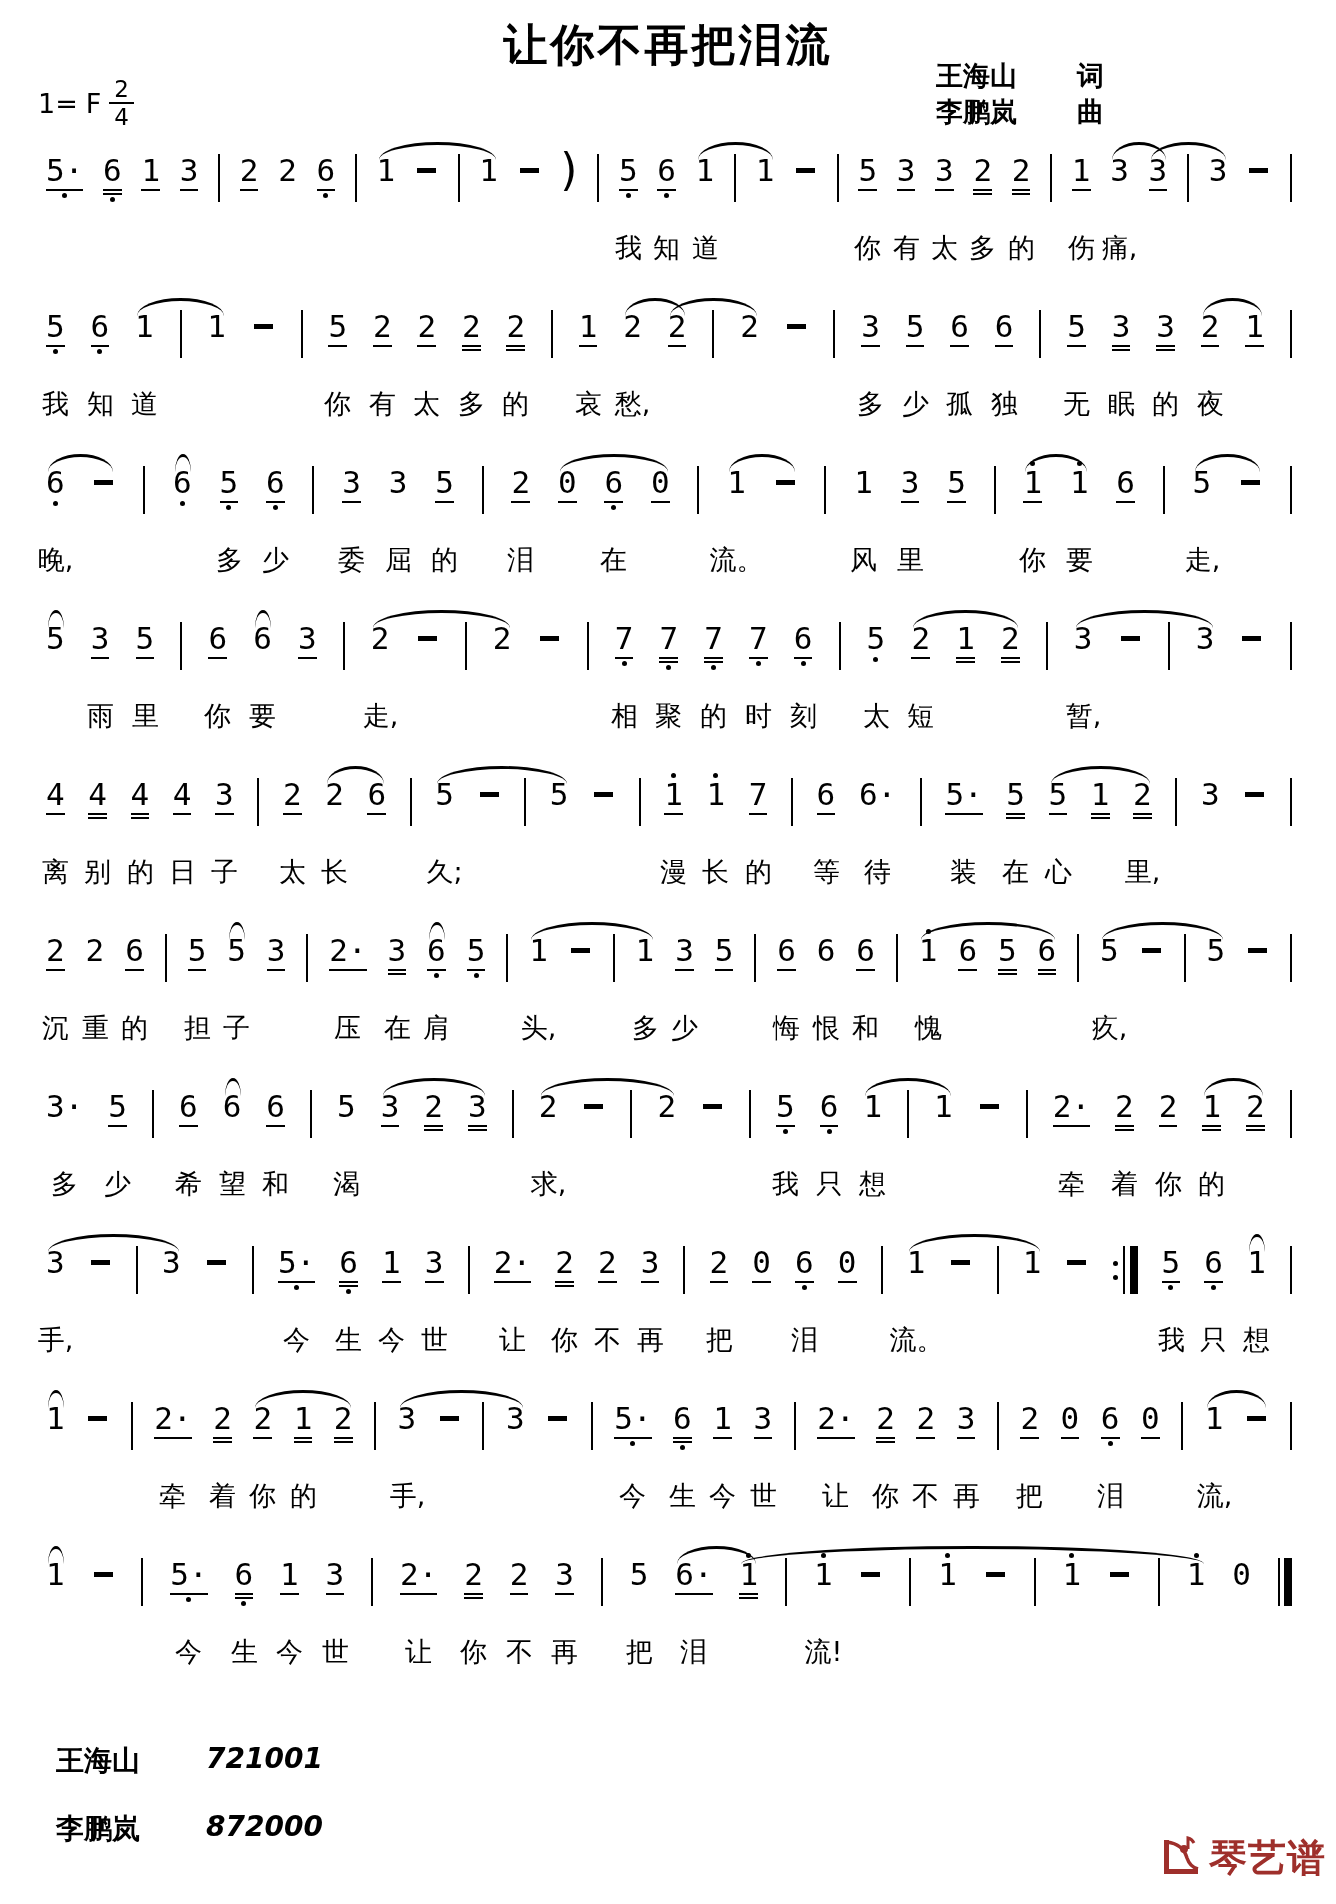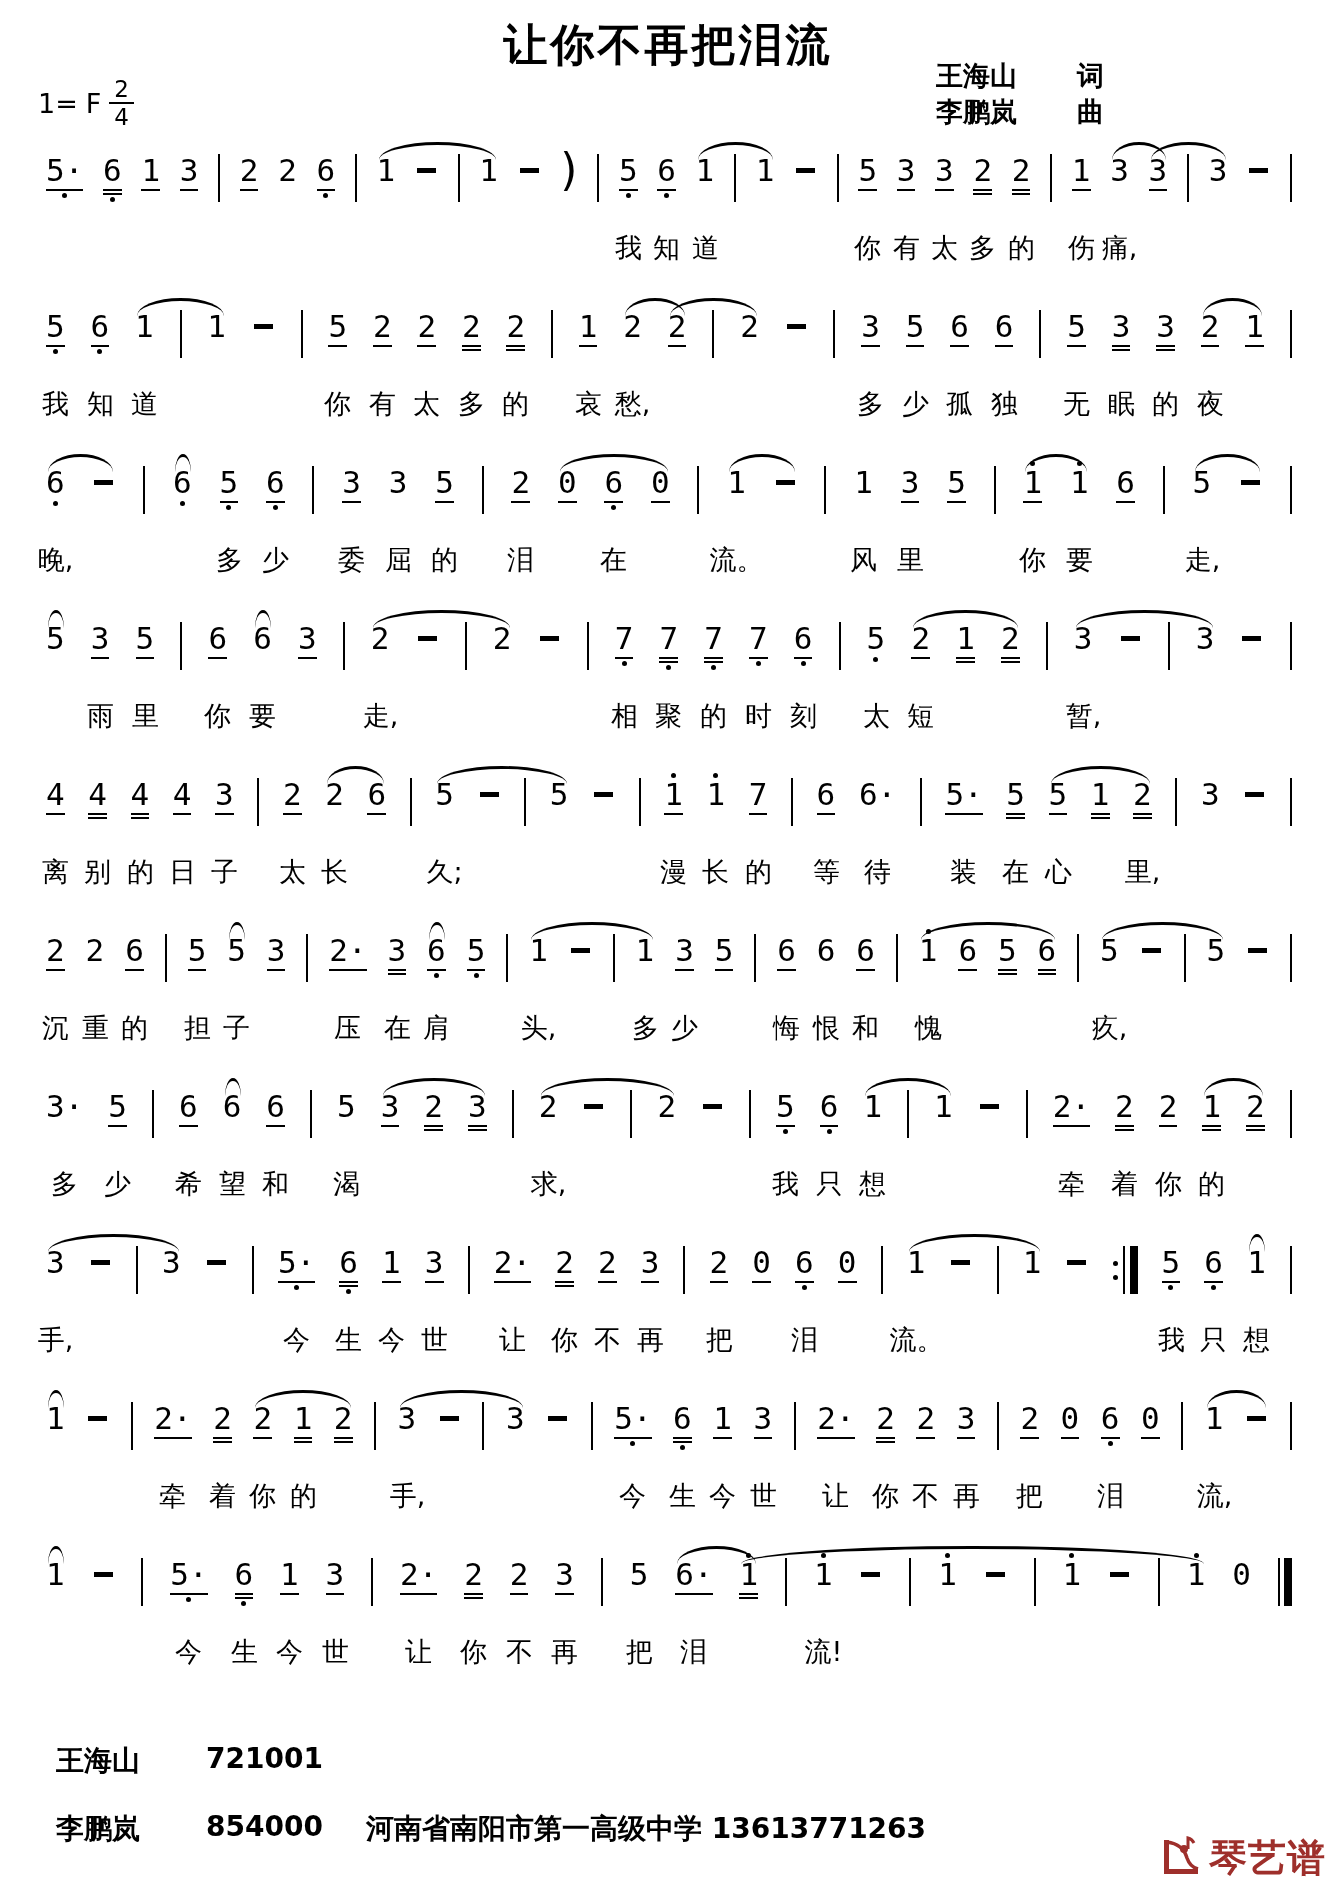--- a/index.html
+++ b/index.html
@@ -34,21 +34,21 @@
   .repbar .rdots b{width:5px;height:5px;border-radius:50%;background:#000;}
   .repbar .thin{width:2px;height:48px;background:#000;display:block;}
   .repbar .thick{width:8px;height:48px;background:#000;display:block;}
   .arc{position:absolute;top:0;height:15px;border-top:3px solid #000;
        border-radius:50% 50% 0 0 / 100% 100% 0 0;}
   .lyrics-row{position:relative;height:36px;margin-top:2px;}
   .syl{position:absolute;top:0;transform:translateX(-50%);font-size:27px;white-space:nowrap;}
   .footer{position:absolute;left:56px;top:1742px;font-size:28px;font-weight:bold;}
   .footer .frow{display:flex;margin-bottom:30px;}
   .footer .fname{width:150px;}
-  .footer .fcode{width:160px;}
+  .footer .fcode{width:160px;font-style:italic;}
   .logo{position:absolute;right:10px;top:1832px;display:flex;align-items:center;gap:4px;}
   .logo .ltext{font-size:38px;font-weight:bold;letter-spacing:1px;}
 </style>
 </head>
 <body>
 
 <div class="title">让你不再把泪流</div>
 
 <div class="credits">
   <div class="crow">
@@ -2233,22 +2233,21 @@
     </div>
   </div>
 
 <div class="footer">
   <div class="frow">
     <span class="fname">王海山</span>
     <span class="fcode">721001</span>
   </div>
   <div class="frow">
     <span class="fname">李鹏岚</span>
-    <span class="fcode">854000</span>
-    <span class="faddr">河南省南阳市第一高级中学 13613771263</span>
+    <span class="fcode">872000</span>
   </div>
 </div>
 
 <div class="logo" style="color: rgb(158, 47, 43);">
   <span>
     <svg width="48" height="48" viewBox="0 0 48 48" fill="none">
       <path d="M7 8 L7 42 L41 42 L41 37 L12 37 L12 8 Z" fill="#9e2f2b"></path>
       <path d="M10 10 Q26 12 30 26 Q33 35 41 37" stroke="#9e2f2b" stroke-width="3.5" fill="none"></path>
       <circle cx="27" cy="17" r="4" fill="#9e2f2b"></circle>
       <path d="M31 17 L31 6 Q35 7 37 11" stroke="#9e2f2b" stroke-width="3" fill="none"></path>

